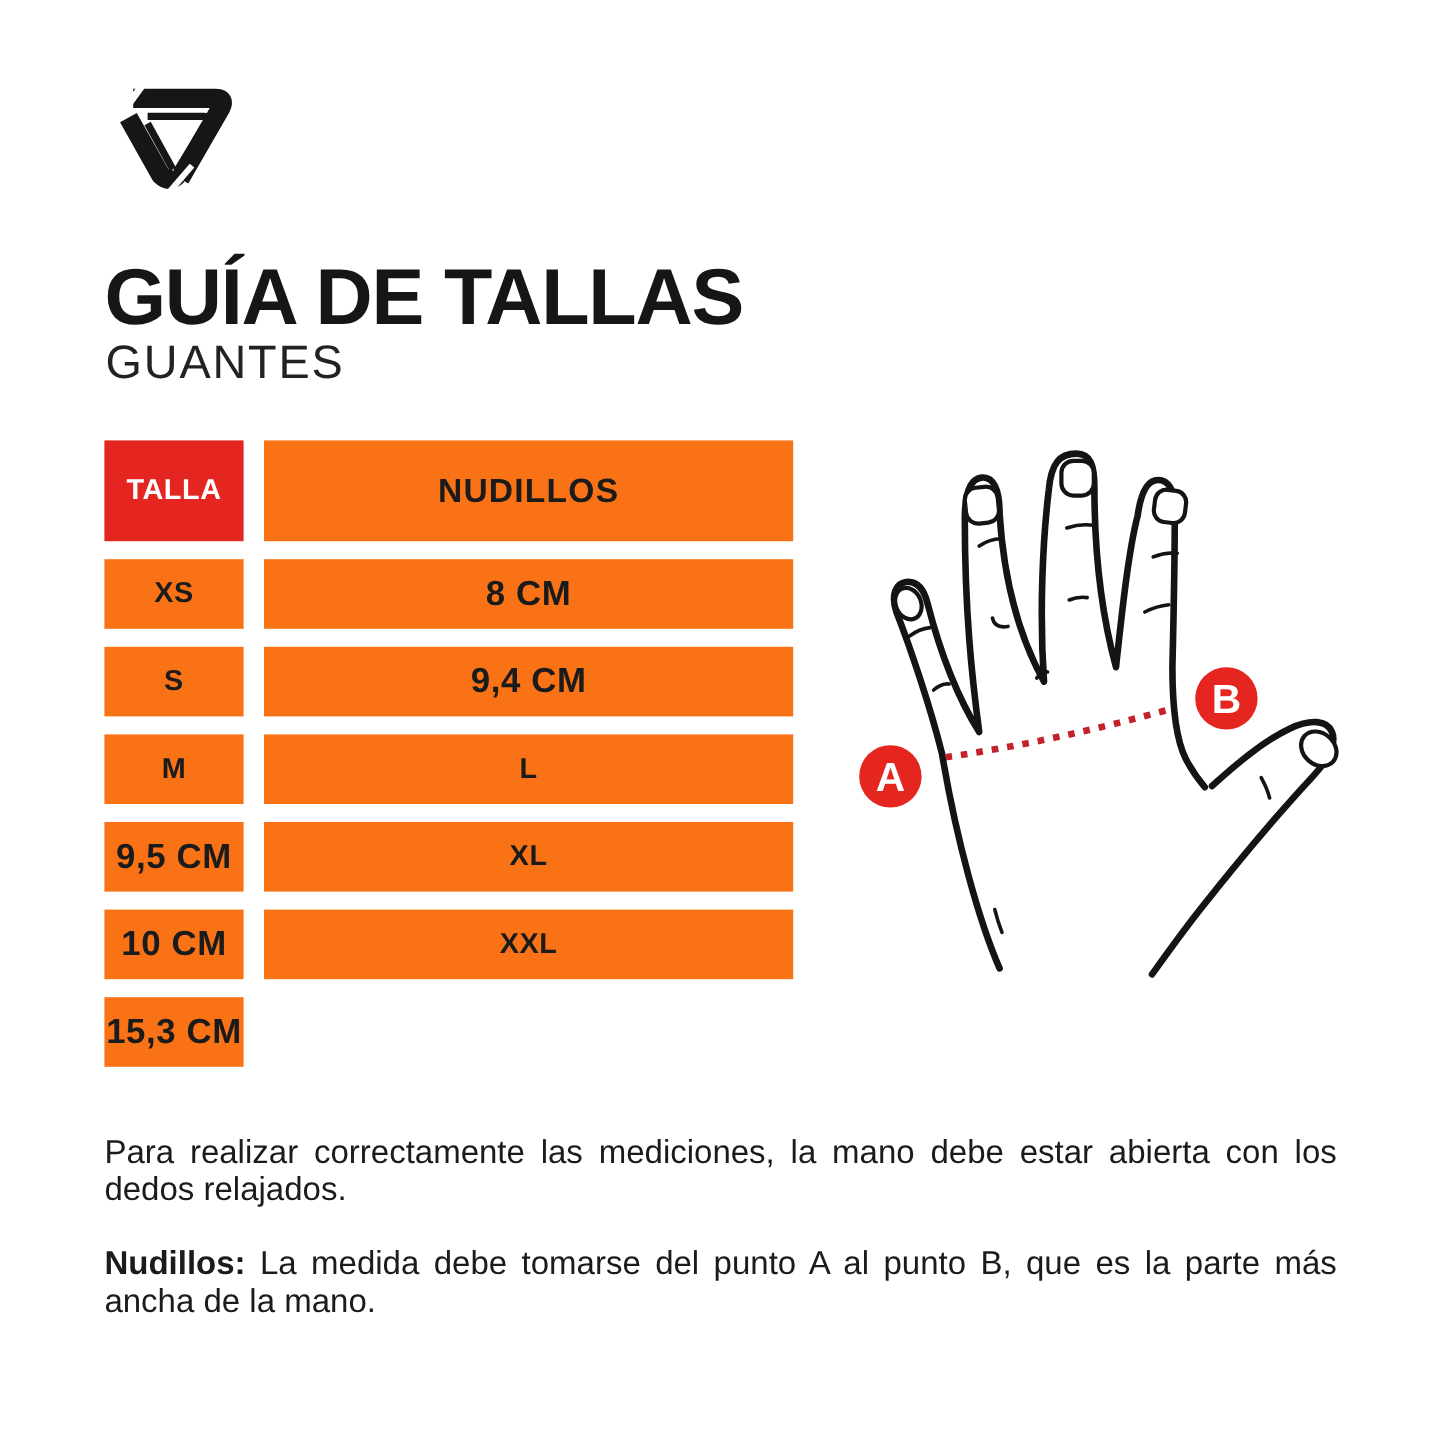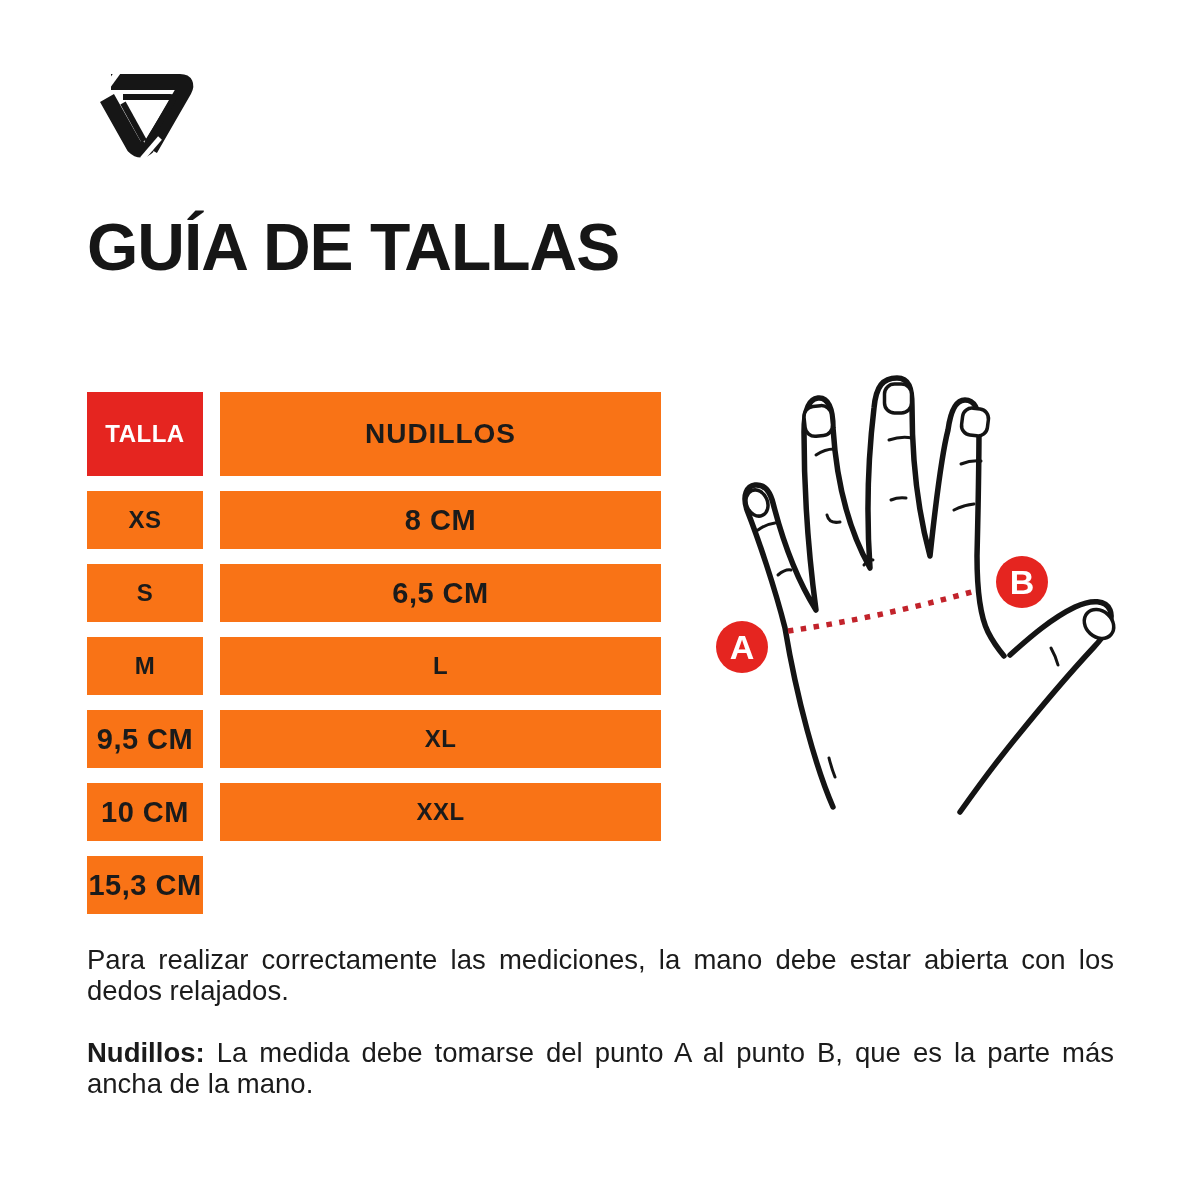--- a/index.html
+++ b/index.html
@@ -20,21 +20,21 @@
   .subtitle{
     position:absolute;left:88px;top:283px;
     font-size:39px;font-weight:400;letter-spacing:1.5px;line-height:1;
     color:#222222;white-space:nowrap;
   }
   .size-table{
     position:absolute;left:87px;top:367px;
     display:grid;
     grid-template-columns:116px 441px;
     grid-template-rows:84px repeat(6,58px);
-    column-gap:17px;row-gap:15px;margin-top:25px;
+    column-gap:17px;row-gap:15px;
   }
   .cell{
     background:#f97316;
     display:flex;align-items:center;justify-content:center;
     font-weight:bold;color:#1b1b1b;
   }
   .cell.th-size{background:#e52520;color:#ffffff;font-size:24px;letter-spacing:0.5px;}
   .cell.th-knuckles{font-size:28px;letter-spacing:1px;}
   .cell.size-label{font-size:24px;letter-spacing:0.5px;}
   .cell.size-value{font-size:29px;letter-spacing:0.5px;}
@@ -59,30 +59,31 @@
       <path d="M 38,35 L 85,35 Q 90,35 87,40 L 62,81" stroke-width="6"></path>
       <path d="M 38,41 L 59,79" stroke-width="6"></path>
     </g>
     <g stroke="#ffffff" stroke-linecap="butt">
       <line x1="14" y1="36" x2="38" y2="3" stroke-width="6"></line>
       <line x1="57" y1="97" x2="75" y2="76" stroke-width="5"></line>
     </g>
   </svg>
 
   <h1 class="title">GUÍA DE TALLAS</h1>
+  <div class="subtitle">GUANTES</div>
 
   <div class="size-table">
     <div class="cell th-size">TALLA</div>
     <div class="cell th-knuckles">NUDILLOS</div>
 
     <div class="cell size-label">XS</div>
     <div class="cell size-value">8 CM</div>
 
     <div class="cell size-label">S</div>
-    <div class="cell size-value">6,5 CM</div>
+    <div class="cell size-value">9,4 CM</div>
 
     <div class="cell size-label">M</div>
 
     <div class="cell size-label">L</div>
     <div class="cell size-value">9,5 CM</div>
 
     <div class="cell size-label">XL</div>
     <div class="cell size-value">10 CM</div>
 
     <div class="cell size-label">XXL</div>

